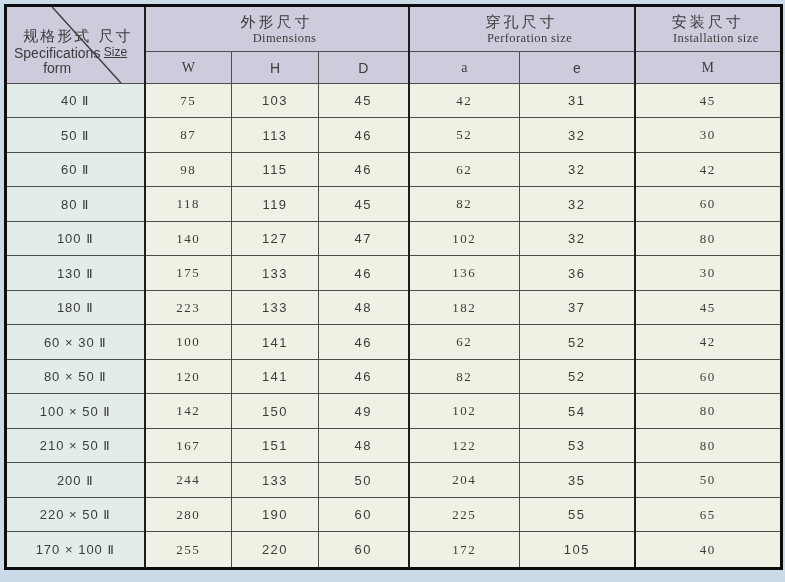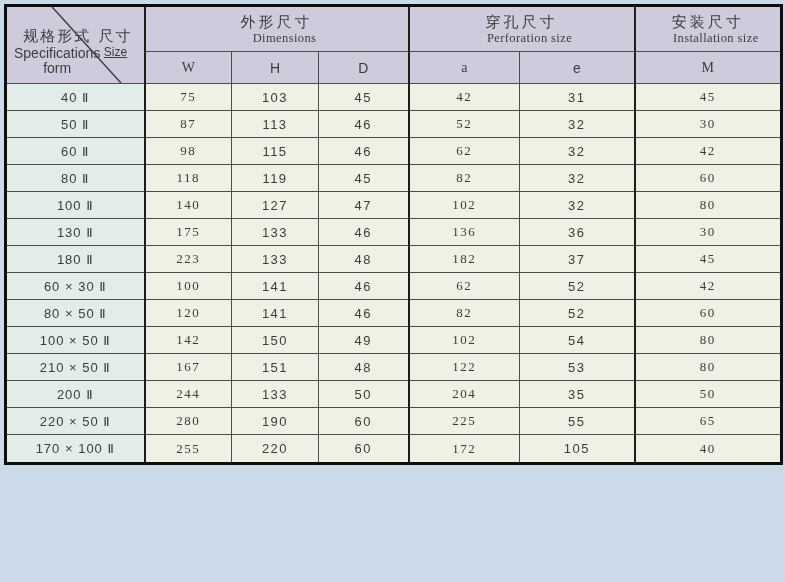--- a/index.html
+++ b/index.html
@@ -8,21 +8,21 @@
     --frame:#0d0d0d; --ink:#3c3c3c;
   }
   *{box-sizing:border-box;}
   body{margin:0;}
   .page{
     width:785px;height:582px;background:var(--page_bg);
     padding:4px 5px 12px 4px;
     font-family:"Liberation Sans","DejaVu Sans",sans-serif;color:var(--ink);
   }
   table.spec{
-    width:776px;height:461px;border-collapse:collapse;table-layout:fixed;
+    width:776px;height:566px;border-collapse:collapse;table-layout:fixed;
     border:3px solid var(--frame);background:var(--cell_bg);
   }
   th,td{border:1px solid var(--grid);text-align:center;vertical-align:middle;padding:0;}
   .sep2{border-left:2px solid var(--grid_strong);font-family:Liberation Serif, serif;}
   thead th{background:var(--header_bg);font-weight:normal;}
   tr.group-row{height:46px;}
   tr.cols-row{height:32px;}
   .group .cn{font-size:15px;letter-spacing:3px;line-height:1.35;}
   .group .en{font-size:12.5px;letter-spacing:.4px;line-height:1.1;margin-left:16px;}
   .colh{font-size:14px;}

